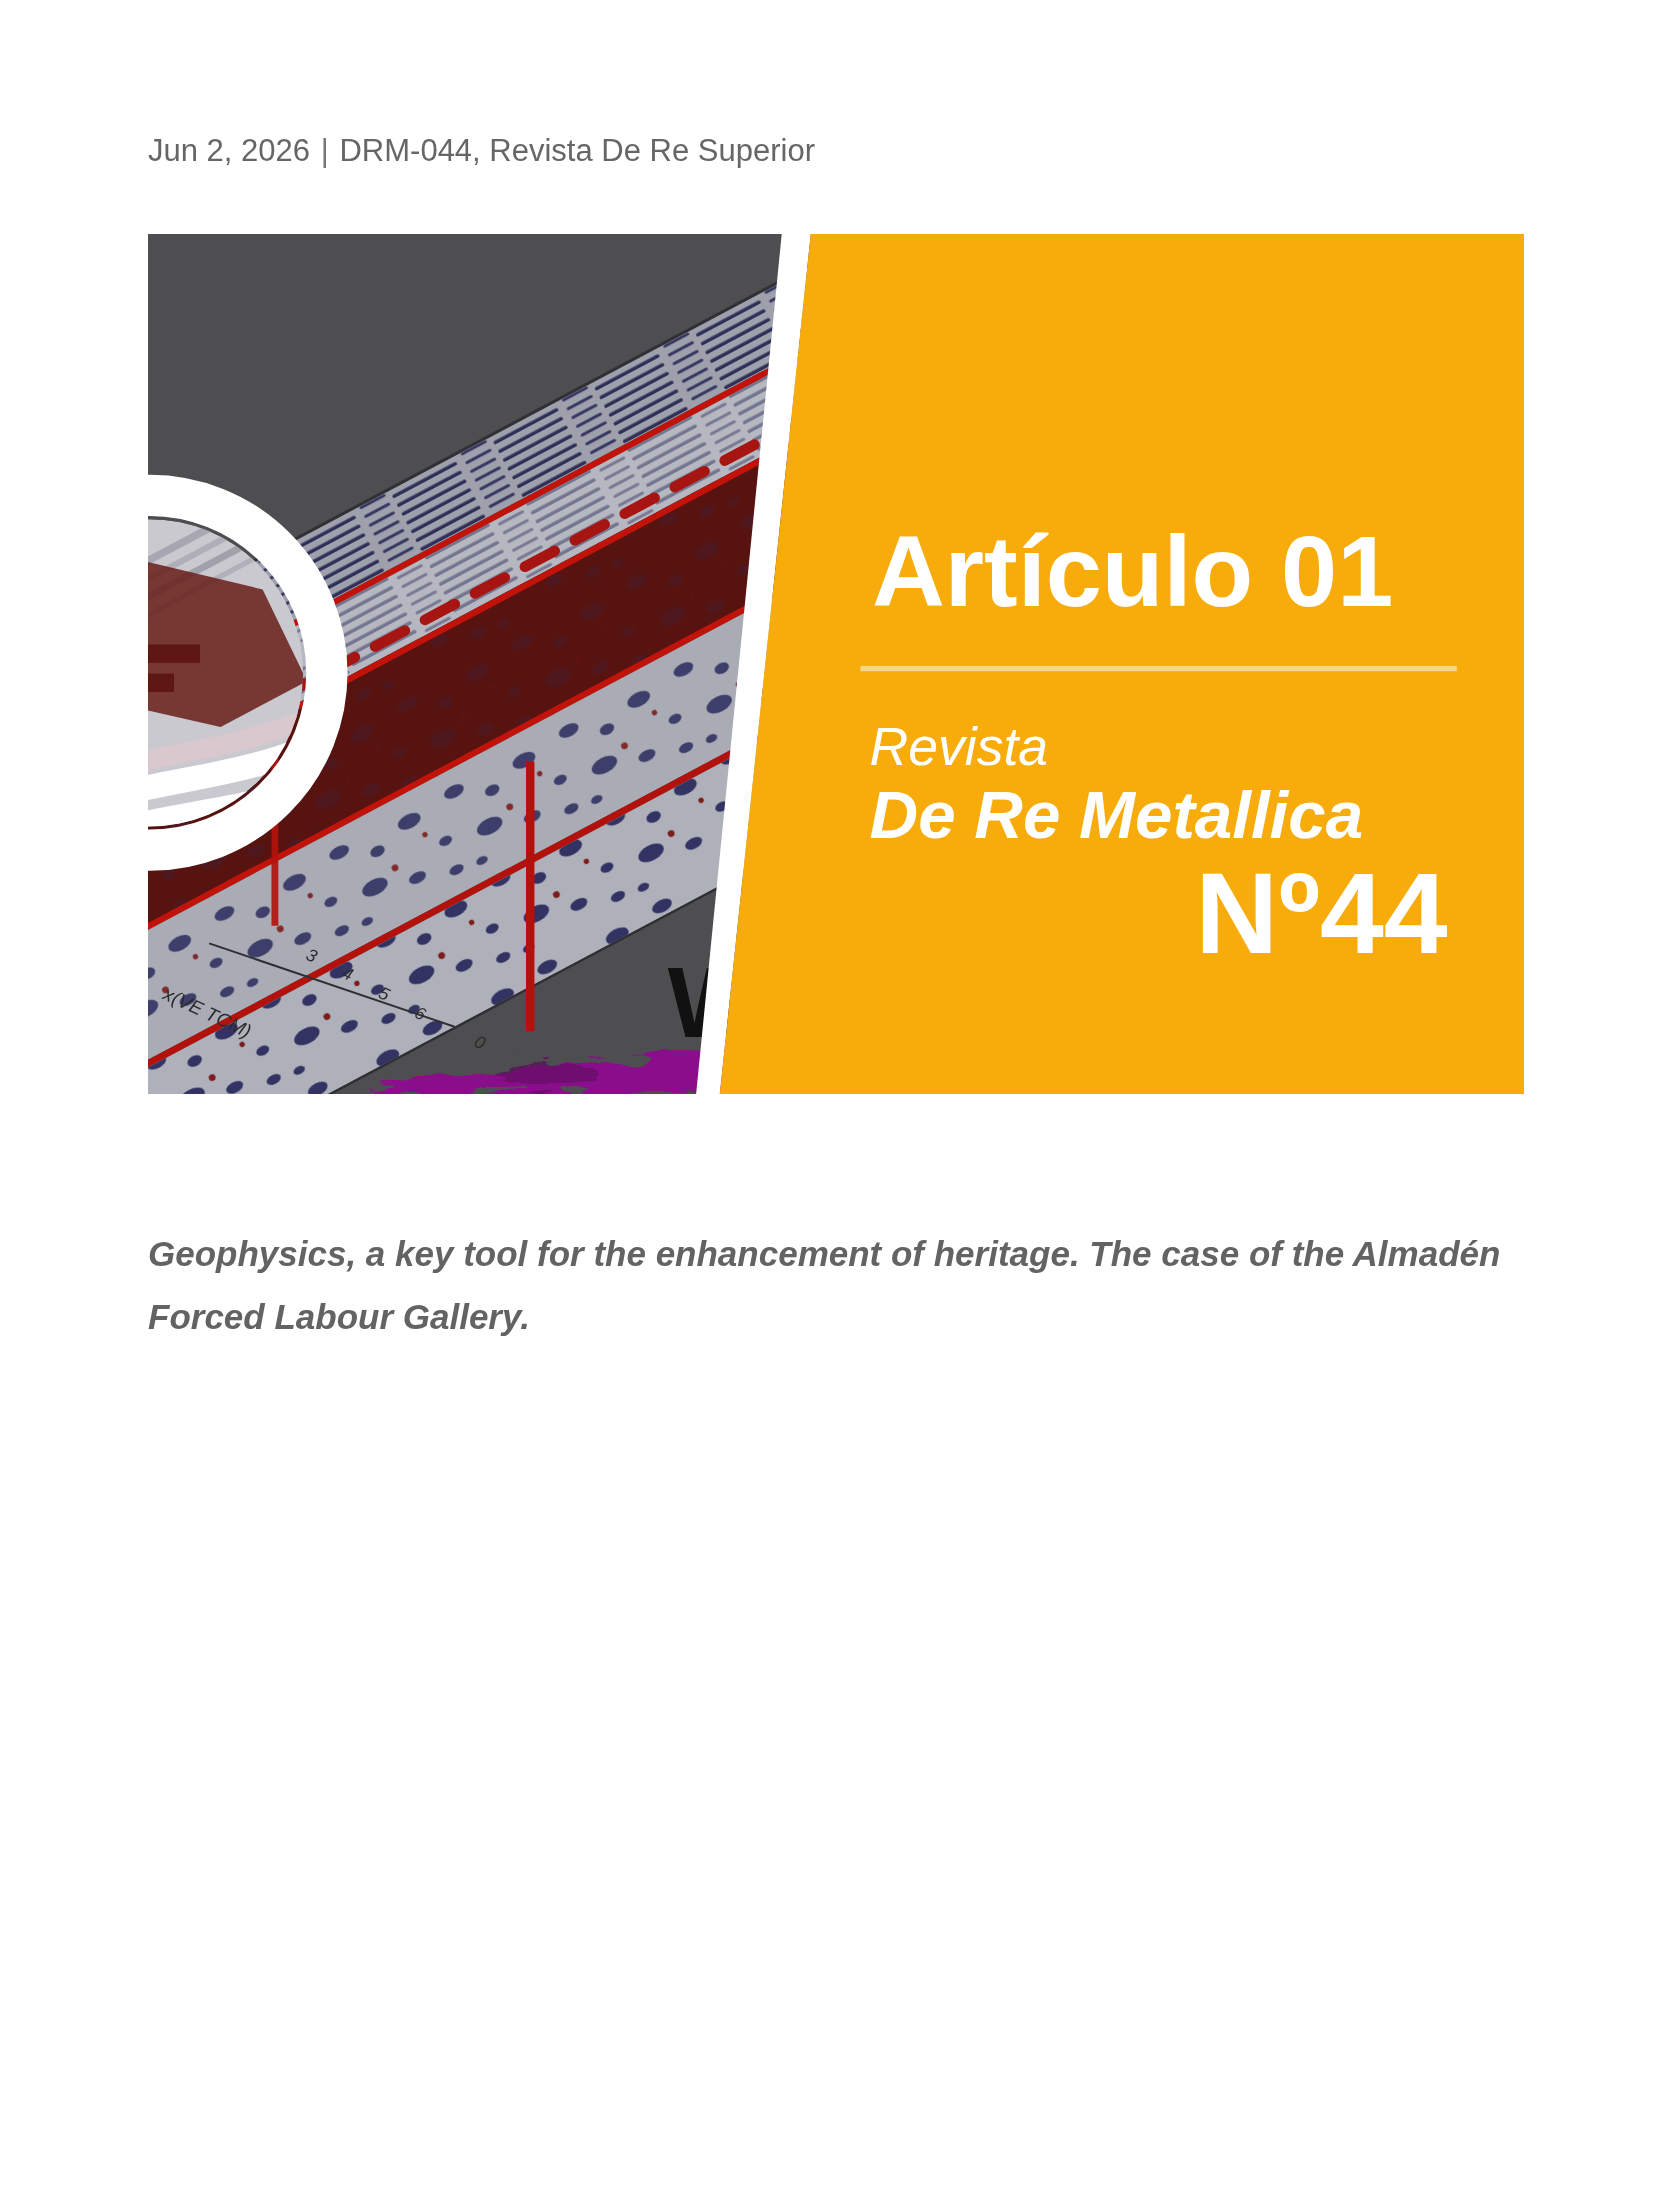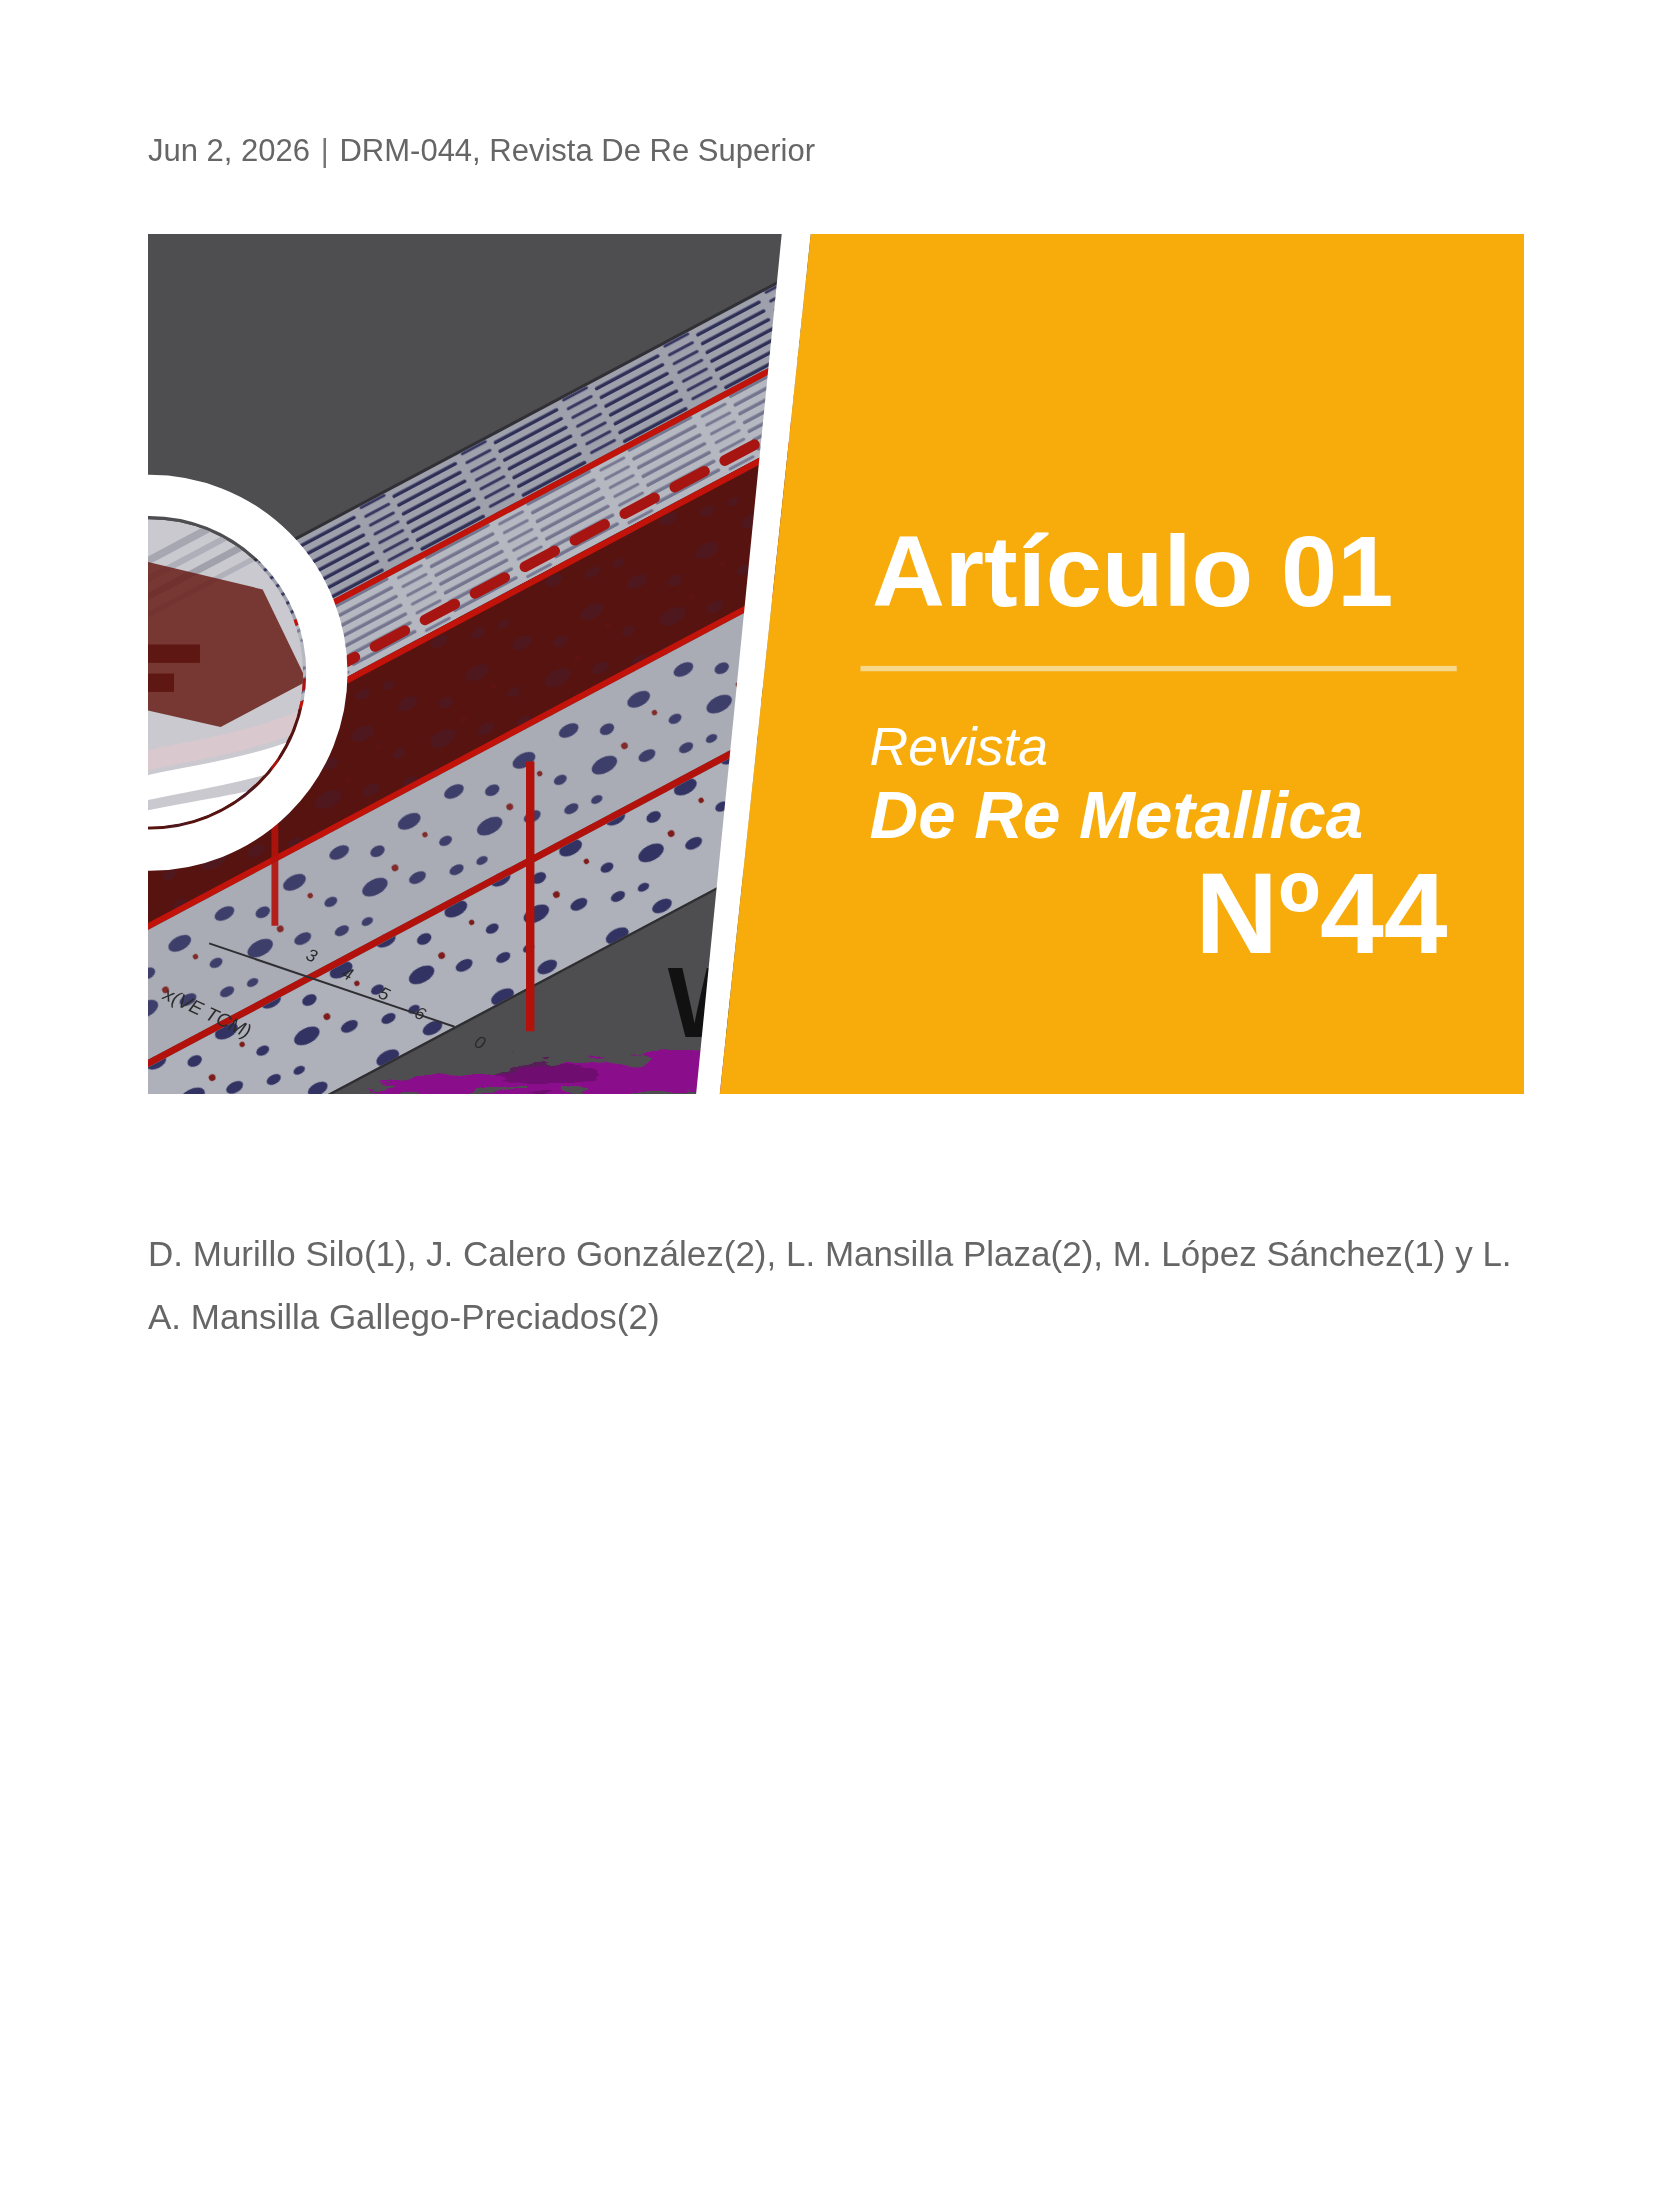--- a/index.html
+++ b/index.html
@@ -145,17 +145,17 @@
     <g fill="#FFFFFF">
       <text class="banner-heading" x="947" y="487" font-size="132" font-weight="700">Artículo 01</text>
       <rect x="932" y="565" width="780" height="7" fill="#F6D78C"></rect>
       <text x="944" y="695" font-size="70" font-style="italic">Revista</text>
       <text x="944" y="790" font-size="88" font-weight="700" font-style="italic">De Re Metallica</text>
       <text x="1700" y="940" font-size="150" font-weight="700" text-anchor="end">Nº44</text>
     </g>
   </svg>
 
   <div class="article-body">
-    <p>D. Murillo Silo(1), J. Calero González(2), L. Mansilla Plaza(2), M. López Sánchez(1) y L. A. Mansilla Gallego-Preciados(2)</p>
+    <p class="english-title">Geophysics, a key tool for the enhancement of heritage. The case of the Almadén Forced Labour Gallery.</p>
   </div>
 
 </div>
 
 
 </body></html>

